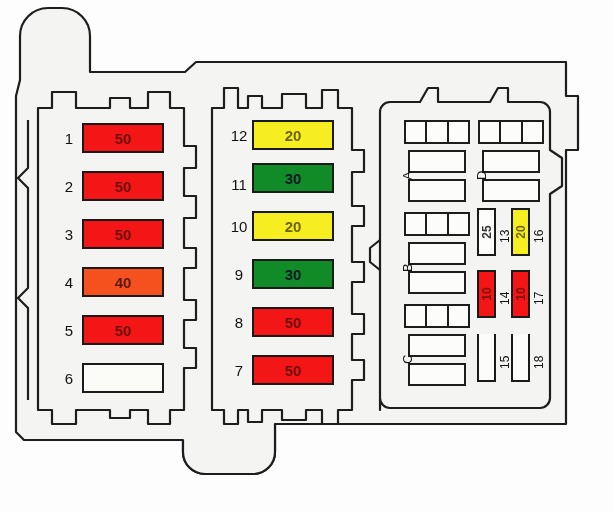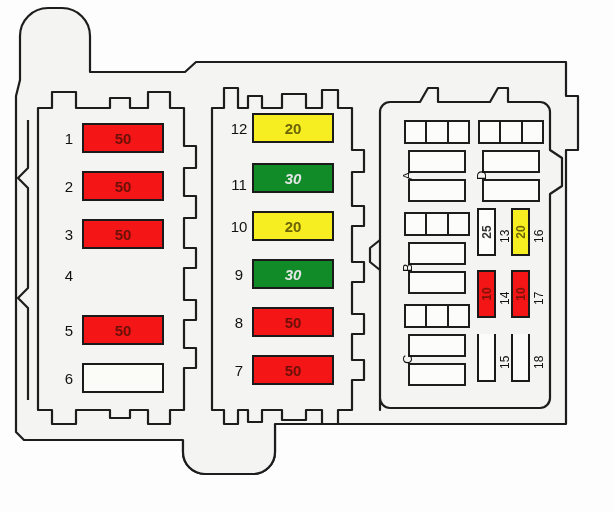--- a/index.html
+++ b/index.html
@@ -22,21 +22,21 @@
   }
   .fuse-chip{
     width:82px;height:30px;
     border:2px solid #1a1a1a;
     display:flex;align-items:center;justify-content:center;
     font-size:15px;font-weight:bold;
     box-sizing:border-box;
   }
   .fuse-chip.red{background:#f41616;color:#6b1008;}
   .fuse-chip.red40{background:#f4511f;color:#5d1a06;}
-  .fuse-chip.green{background:#108b28;color:#e5e5e5;font-style:italic;}
+  .fuse-chip.green{background:#108b28;color:#0f172a;}
   .fuse-chip.yellow{background:#f7ee22;color:#6d6406;}
   .fuse-chip.empty{background:#fbfbf7;color:transparent;}
 
   
   .relay-group{position:absolute;}
   .relay-top{
     display:flex;border:2px solid #1d1d1d;box-sizing:border-box;
     width:66px;height:24px;background:#fcfcfa;
   }
   .relay-cell{flex:1;border-right:2px solid #1d1d1d;box-sizing:border-box;}
@@ -180,31 +180,32 @@
   <div class="fuse-row" style="left:56px;top:171px;">
     <div class="fuse-num">2</div>
     <div class="fuse-chip red">50</div>
   </div>
   <div class="fuse-row" style="left:56px;top:219px;">
     <div class="fuse-num">3</div>
     <div class="fuse-chip red">50</div>
   </div>
   <div class="fuse-row" style="left:56px;top:267px;">
     <div class="fuse-num">4</div>
+    <div class="fuse-chip red40">40</div>
   </div>
   <div class="fuse-row" style="left:56px;top:315px;">
     <div class="fuse-num">5</div>
     <div class="fuse-chip red">50</div>
   </div>
   <div class="fuse-row" style="left:56px;top:363px;">
     <div class="fuse-num">6</div>
     <div class="fuse-chip empty"></div>
   </div>
 
-  <div class="fuse-row" style="left:226px;top:113px;">
+  <div class="fuse-row" style="left:226px;top:120px;">
     <div class="fuse-num">12</div>
     <div class="fuse-chip yellow">20</div>
   </div>
   <div class="fuse-row" style="left:226px;top:163px;align-items:flex-end;">
     <div class="fuse-num">11</div>
     <div class="fuse-chip green">30</div>
   </div>
   <div class="fuse-row" style="left:226px;top:211px;">
     <div class="fuse-num">10</div>
     <div class="fuse-chip yellow">20</div>

